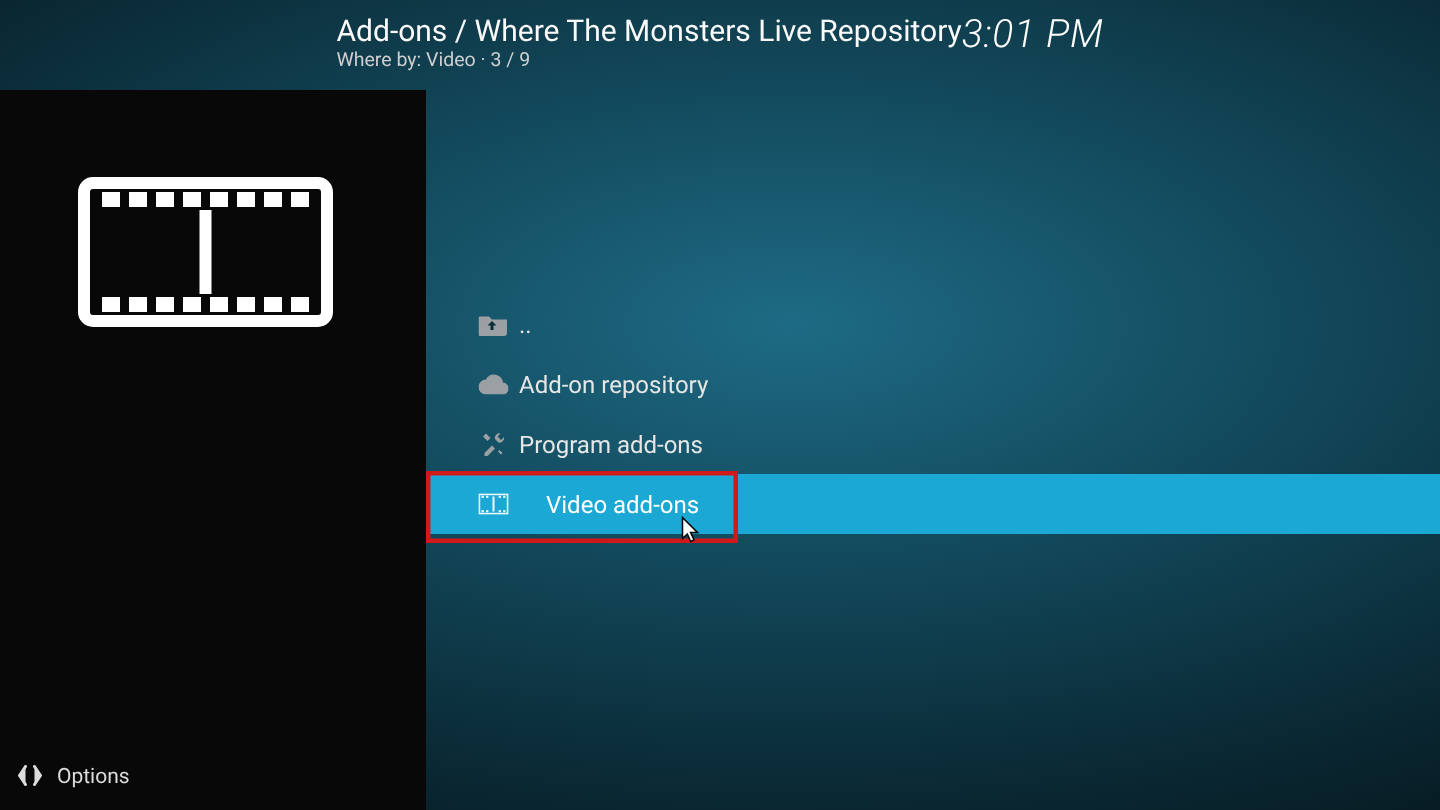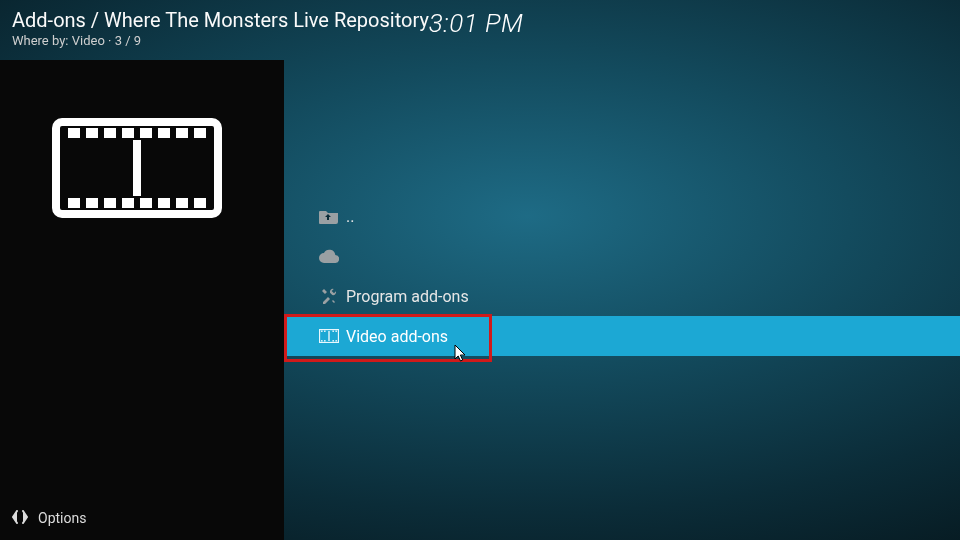--- a/index.html
+++ b/index.html
@@ -4,21 +4,21 @@
 <style>
   * { margin: 0; padding: 0; box-sizing: border-box; }
   html, body { width: 960px; height: 540px; overflow: hidden; font-family: "Segoe UI", Roboto, Arial, sans-serif; }
   body {
     background: radial-gradient(ellipse 120% 100% at 55% 40%, #1e6b85 0%, #134b5e 28%, #0b2c38 55%, #051318 80%, #000 100%);
     color: #eaeaea;
     position: relative;
   }
 
   
-  .header { position: absolute; top: 8px; left: 12px; right: 12px; display: flex; justify-content: flex-start; align-items: flex-start; }
+  .header { position: absolute; top: 8px; left: 12px; right: 12px; display: flex; justify-content: center; align-items: flex-start; }
   .breadcrumb { font-size: 20px; font-weight: 400; color: #fafafa; }
   .sortline { font-size: 13px; color: #cfcfcf; margin-top: 1px; }
   .clock { font-size: 26px; font-weight: 300; color: #fff; letter-spacing: 0.5px; font-style: italic; }
 
   
   .side-panel {
     position: absolute;
     left: 0; top: 60px; bottom: 0;
     width: 284px;
     background: #080808;
@@ -33,20 +33,21 @@
     height: 40px;
     padding-left: 28px;
     font-size: 16px;
     color: #e6e6e6;
     cursor: pointer;
   }
   .list-item .icon-slot { width: 34px; display: flex; align-items: center; justify-content: center; color: #9aa0a3; }
   .list-item.selected {
     background: #1ca8d4;
     color: #ffffff;
+    gap: 18px;
   }
   .list-item.selected .icon-slot { color: #e8f7fd; }
 
   
   .highlight-box {
     position: absolute;
     border: 3px solid #d01a1a;
     pointer-events: none;
   }
 
@@ -124,20 +125,21 @@
     </span>
     <span>..</span>
   </div>
 
   <div class="list-item">
     <span class="icon-slot">
       <svg width="20" height="14" viewBox="0 0 20 14">
           <path fill="currentColor" d="M16 14H5a5 5 0 0 1 0-10 6 6 0 0 1 11.3 2A4 4 0 0 1 16 14z"></path>
         </svg>
     </span>
+    <span>Add-on repository</span>
   </div>
 
   <div class="list-item">
     <span class="icon-slot">
       <svg width="18" height="18" viewBox="0 0 18 18">
           <path fill="currentColor" d="M3 15l5-5 2 2-5 5H3v-2zm10.7-13A3 3 0 0 0 10 5.7L12.3 8A3 3 0 0 0 16 4.3L14 6.3 11.7 4l2-2z"></path>
           <path fill="currentColor" d="M2 4l2-2 3 3-2 2zM13 13l2 2-1 1-2-2z"></path>
         </svg>
     </span>
     <span>Program add-ons</span>

